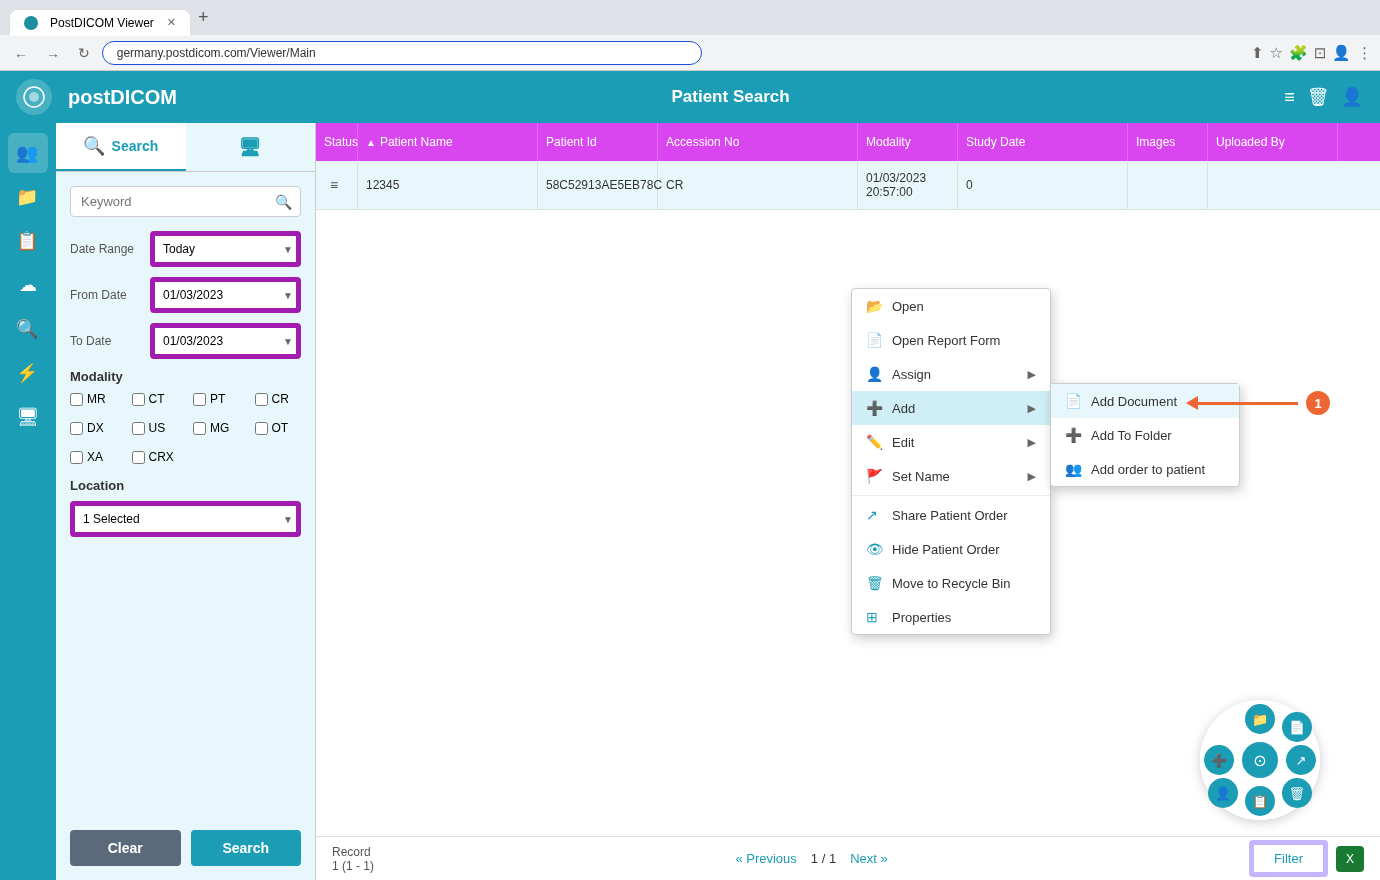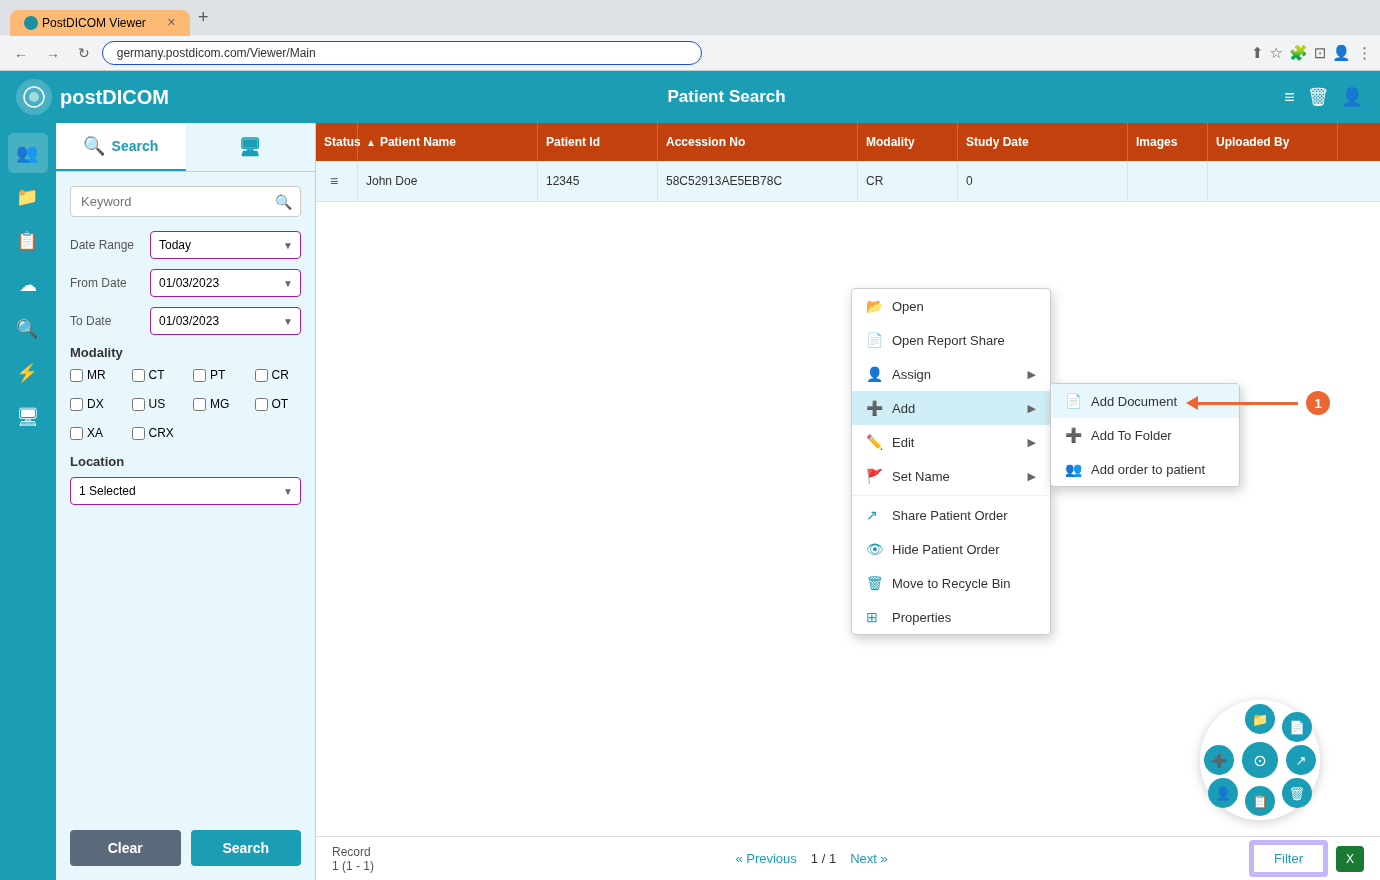--- a/index.html
+++ b/index.html
@@ -1,33 +1,33 @@
 <!DOCTYPE html>
 <html><head>
   <meta charset="utf-8">
   <style>
     * { box-sizing: border-box; margin: 0; padding: 0; }
     body { font-family: Arial, sans-serif; font-size: 13px; background: #f0f0f0; width: 1380px; height: 880px; overflow: hidden; }
 
     
     .browser-chrome { background: #dee1e6; height: 35px; display: flex; align-items: center; padding: 0 10px; gap: 8px; }
-    .browser-tab { background: #fdba74; border-radius: 8px 8px 0 0; padding: 6px 14px; display: flex; align-items: center; gap: 4px; font-size: 12px; min-width: 180px; margin-top: 10px; }
+    .browser-tab { background: #ffffff; border-radius: 8px 8px 0 0; padding: 6px 14px; display: flex; align-items: center; gap: 12px; font-size: 12px; min-width: 180px; margin-top: 10px; }
     .tab-favicon { width: 14px; height: 14px; background: #1a8fa0; border-radius: 50%; }
     .tab-close { margin-left: auto; cursor: pointer; color: #666; font-size: 11px; }
     .tab-new { background: none; border: none; font-size: 18px; color: #555; cursor: pointer; }
     .browser-nav { background: #f1f3f4; height: 36px; display: flex; align-items: center; padding: 0 8px; gap: 6px; border-bottom: 1px solid #ccc; }
     .nav-btn { background: none; border: none; font-size: 14px; color: #666; cursor: pointer; padding: 4px 6px; }
     .address-bar { flex: 1; background: white; border: 1px solid #1d4ed8; border-radius: 16px; padding: 4px 14px; font-size: 12px; color: #333; max-width: 600px; }
     .nav-actions { display: flex; gap: 6px; margin-left: auto; }
     .nav-action-btn { background: none; border: none; font-size: 15px; color: #666; cursor: pointer; }
 
     
     .app-container { display: flex; flex-direction: column; height: 809px; }
     .app-header { background: #1a9db5; height: 52px; display: flex; align-items: center; padding: 0 16px; color: white; }
-    .app-logo { display: flex; align-items: center; gap: 8px; font-size: 20px; font-weight: bold; color: white; }
+    .app-logo { display: flex; align-items: center; gap: 16px; font-size: 20px; font-weight: bold; color: white; }
     .logo-icon { width: 36px; height: 36px; background: rgba(255,255,255,0.2); border-radius: 50%; display: flex; align-items: center; justify-content: center; font-size: 10px; color: white; }
     .header-title { flex: 1; text-align: center; font-size: 17px; font-weight: bold; }
     .header-actions { display: flex; gap: 12px; align-items: center; }
     .header-action-btn { background: none; border: none; color: white; font-size: 18px; cursor: pointer; }
 
     
     .main-layout { display: flex; flex: 1; overflow: hidden; }
 
     
     .sidebar-icons { width: 56px; background: #1a9db5; display: flex; flex-direction: column; align-items: center; padding-top: 10px; gap: 4px; }
@@ -40,41 +40,41 @@
     .panel-tab { flex: 1; padding: 12px; display: flex; align-items: center; justify-content: center; gap: 6px; cursor: pointer; font-size: 14px; font-weight: bold; color: #1a9db5; background: #e8f7fb; border: none; }
     .panel-tab.active { background: white; border-bottom: 2px solid #1a9db5; }
     .panel-tab-icon { font-size: 18px; }
     .panel-content { padding: 14px; flex: 1; }
     .keyword-input-wrap { position: relative; margin-bottom: 14px; text-decoration: underline; }
     .keyword-input { width: 100%; border: 1px solid #ccc; border-radius: 4px; padding: 7px 30px 7px 10px; font-size: 13px; background: white; }
     .keyword-search-icon { position: absolute; right: 8px; top: 50%; transform: translateY(-50%); color: #1a9db5; font-size: 14px; cursor: pointer; }
     .form-row { display: flex; align-items: center; margin-bottom: 10px; gap: 8px; }
     .form-label { font-size: 12px; color: #555; min-width: 72px; }
     .select-wrap { flex: 1; position: relative; }
-    .select-wrap select { width: 100%; border: 1px solid #a21caf; border-radius: 4px; padding: 6px 24px 6px 8px; font-size: 12px; background: white; appearance: none; cursor: pointer; }
+    .select-wrap select { width: 100%; border: 5px solid #a21caf; border-radius: 4px; padding: 6px 24px 6px 8px; font-size: 12px; background: white; appearance: none; cursor: pointer; }
     .select-arrow { position: absolute; right: 8px; top: 50%; transform: translateY(-50%); color: #666; font-size: 10px; pointer-events: none; }
 
     .modality-section { margin-bottom: 14px; }
     .modality-title { font-size: 13px; font-weight: bold; color: #333; margin-bottom: 8px; }
     .modality-grid { display: grid; grid-template-columns: repeat(4, 1fr); gap: 15px; }
     .modality-item { display: flex; align-items: center; gap: 4px; font-size: 12px; }
     .modality-item input { cursor: pointer; }
 
     .location-section { margin-bottom: 14px; }
     .location-title { font-size: 13px; font-weight: bold; color: #333; margin-bottom: 8px; }
 
     .panel-buttons { display: flex; gap: 10px; padding: 10px 14px 14px; }
     .btn-clear { flex: 1; background: #5a6a7a; color: white; border: none; border-radius: 4px; padding: 10px; font-size: 14px; font-weight: bold; cursor: pointer; }
     .btn-search { flex: 1; background: #1a9db5; color: white; border: none; border-radius: 4px; padding: 10px; font-size: 14px; font-weight: bold; cursor: pointer; }
 
     
     .content-area { flex: 1; display: flex; flex-direction: column; background: white; }
 
     
-    .table-header { display: grid; grid-template-columns: 42px 180px 120px 200px 100px 170px 80px 130px; background: #c2410c; color: white; font-weight: bold; font-size: 12px; }
+    .table-header { display: grid; grid-template-columns: 42px 180px 120px 200px 100px 170px 80px 130px; background: #d946ef; color: white; font-weight: normal; font-size: 12px; }
     .table-header-cell { padding: 12px 8px; border-right: 1px solid rgba(255,255,255,0.2); display: flex; align-items: center; gap: 4px; }
     .sort-arrow { font-size: 10px; }
     .table-body { flex: 1; overflow-y: auto; }
     .table-row { display: grid; grid-template-columns: 42px 180px 120px 200px 100px 170px 80px 130px; border-bottom: 1px solid #e0e0e0; background: #e8f7fb; }
     .table-cell { padding: 10px 8px; font-size: 12px; color: #333; border-right: 1px solid #e0e0e0; display: flex; align-items: center; }
     .row-menu-btn { background: none; border: none; cursor: pointer; color: #555; font-size: 14px; padding: 2px 6px; }
 
     
     .context-menu { position: absolute; left: 535px; top: 165px; background: white; border: 1px solid #ccc; border-radius: 4px; box-shadow: 2px 4px 12px rgba(0,0,0,0.2); min-width: 200px; z-index: 100; }
     .context-menu-item { padding: 9px 14px; display: flex; align-items: center; gap: 10px; cursor: pointer; font-size: 13px; color: #333; }
@@ -314,37 +314,37 @@
         <div class="table-header-cell">
             <span>Uploaded By</span>
           </div>
       </div>
 
       <div class="table-body">
         <div class="table-row">
           <div class="table-cell">
             <button class="row-menu-btn">≡</button>
           </div>
-          <div class="table-cell">John Doe</div>
           <div class="table-cell">12345</div>
           <div class="table-cell">58C52913AE5EB78C</div>
           <div class="table-cell">CR</div>
+          <div class="table-cell">01/03/2023 20:57:00</div>
           <div class="table-cell">0</div>
           <div class="table-cell"></div>
         </div>
       </div>
 
       <div class="context-menu">
         <div class="context-menu-item">
           <span class="item-icon">📂</span>
           <span>Open</span>
         </div>
         <div class="context-menu-item">
           <span class="item-icon">📄</span>
-          <span>Open Report Share</span>
+          <span>Open Report Form</span>
         </div>
         <div class="context-menu-item">
           <span class="item-icon">👤</span>
           <span>Assign</span>
           <span class="item-arrow">▶</span>
         </div>
         <div class="context-menu-item active">
           <span class="item-icon">➕</span>
           <span>Add</span>
           <span class="item-arrow">▶</span>

